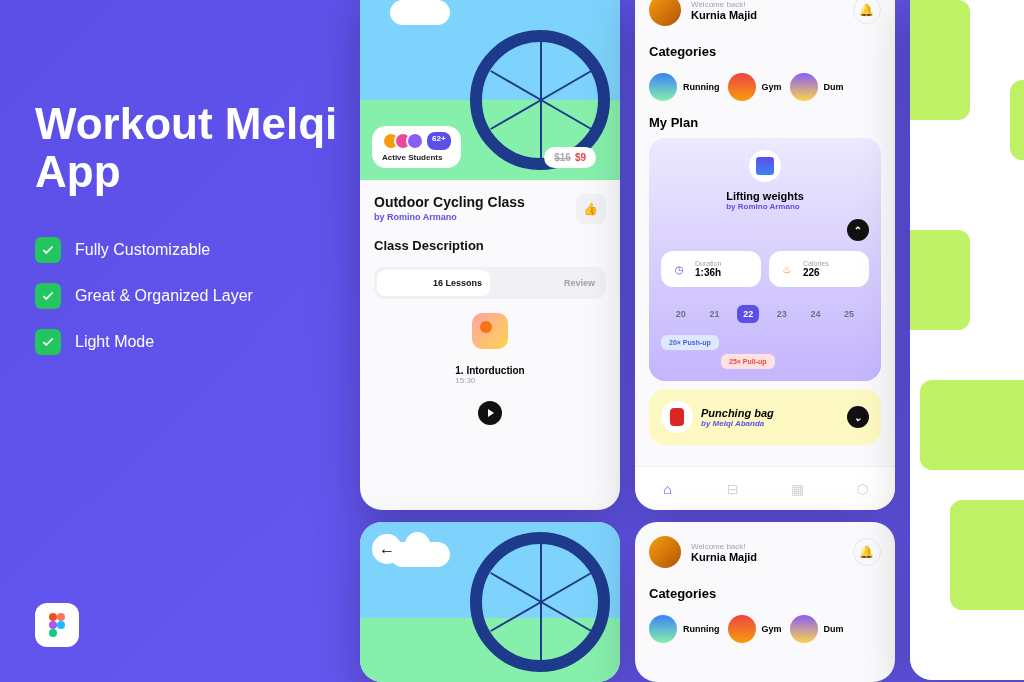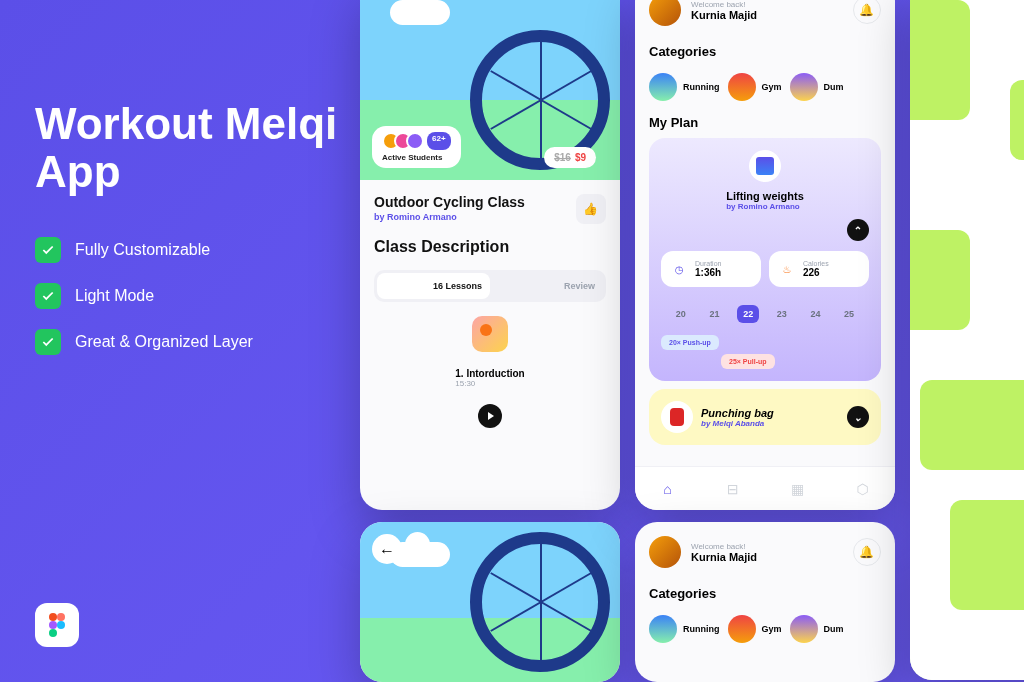--- a/index.html
+++ b/index.html
@@ -34,21 +34,21 @@
 .students-label { font-size: 8px; font-weight: 600; margin-top: 3px; color: #222; }
 .price-pill { position: absolute; right: 24px; bottom: 12px; background: white; border-radius: 12px; padding: 5px 10px; font-size: 10px; font-weight: 700; }
 .price-old { color: #aaa; text-decoration: line-through; margin-right: 4px; }
 .price-new { color: #EF4444; }
 
 .screen1-body { padding: 14px; }
 .class-title-row { display: flex; justify-content: space-between; align-items: flex-start; }
 .class-title { font-size: 14px; font-weight: 800; color: #111; }
 .by-line { font-size: 9px; color: #5B4FE8; font-weight: 600; margin-top: 2px; }
 .thumb-btn { width: 30px; height: 30px; background: #F0F0F5; border-radius: 8px; display: flex; align-items: center; justify-content: center; font-size: 12px; }
-.section-h { font-size: 16px; font-weight: 800; margin-top: 14px; color: #111; }
+.section-h { font-size: 13px; font-weight: 800; margin-top: 14px; color: #111; }
 .desc-text { font-size: 9px; color: #9CA3AF; line-height: 1.5; margin-top: 8px; }
 .see-more { color: #5B4FE8; font-weight: 600; }
 .tabs-row { display: flex; margin-top: 14px; background: #F0F0F5; border-radius: 10px; padding: 3px; }
 .tab { flex: 1; text-align: right; font-size: 9px; font-weight: 700; padding: 8px; border-radius: 8px; color: #9CA3AF; }
 .tab.active { background: white; color: #111; }
 .lesson-row { display: flex; align-items: center; gap: 16px; margin-top: 14px; flex-direction: column; }
 .lesson-thumb { width: 36px; height: 36px; background: linear-gradient(135deg,#FCA5A5,#FCD34D); border-radius: 10px; position:relative; }
 .lesson-thumb::after{content:"";position:absolute;left:8px;top:8px;width:12px;height:12px;background:#F97316;border-radius:50%;}
 .lesson-info { flex: 1; }
 .lesson-title { font-size: 10px; font-weight: 700; }
@@ -118,29 +118,29 @@
           </svg>
         </span>
       <span>Fully Customizable</span>
     </li>
     <li class="feature-item">
       <span class="check-badge">
           <svg viewBox="0 0 24 24" fill="none" stroke="white" stroke-width="3">
             <polyline points="20 6 9 17 4 12"></polyline>
           </svg>
         </span>
-      <span>Light Mode</span>
+      <span>Great &amp; Organized Layer</span>
     </li>
     <li class="feature-item">
       <span class="check-badge">
           <svg viewBox="0 0 24 24" fill="none" stroke="white" stroke-width="3">
             <polyline points="20 6 9 17 4 12"></polyline>
           </svg>
         </span>
-      <span>Great &amp; Organized Layer</span>
+      <span>Light Mode</span>
     </li>
   </ul>
 </div>
 <div class="figma-badge">
   <svg width="16" height="24" viewBox="0 0 16 24">
       <circle cx="4" cy="4" r="4" fill="#F24E1E"></circle>
       <circle cx="12" cy="4" r="4" fill="#FF7262"></circle>
       <circle cx="4" cy="12" r="4" fill="#A259FF"></circle>
       <circle cx="12" cy="12" r="4" fill="#1ABCFE"></circle>
       <circle cx="4" cy="20" r="4" fill="#0ACF83"></circle>

